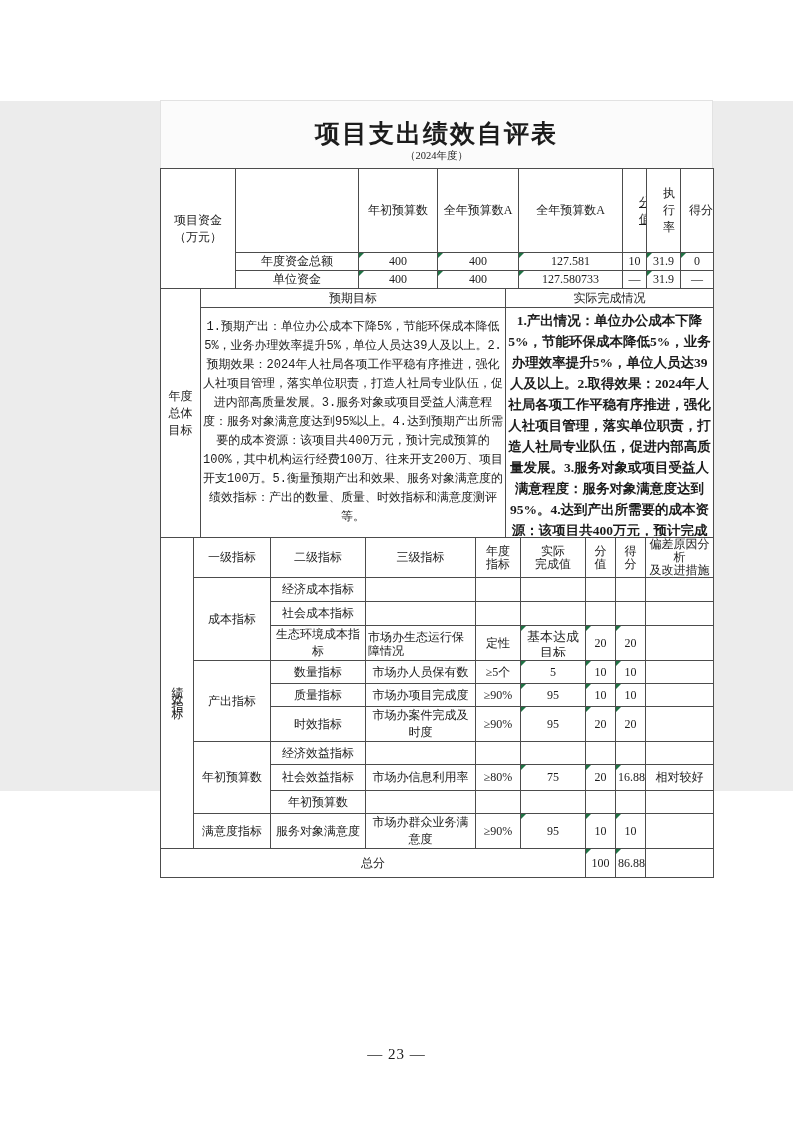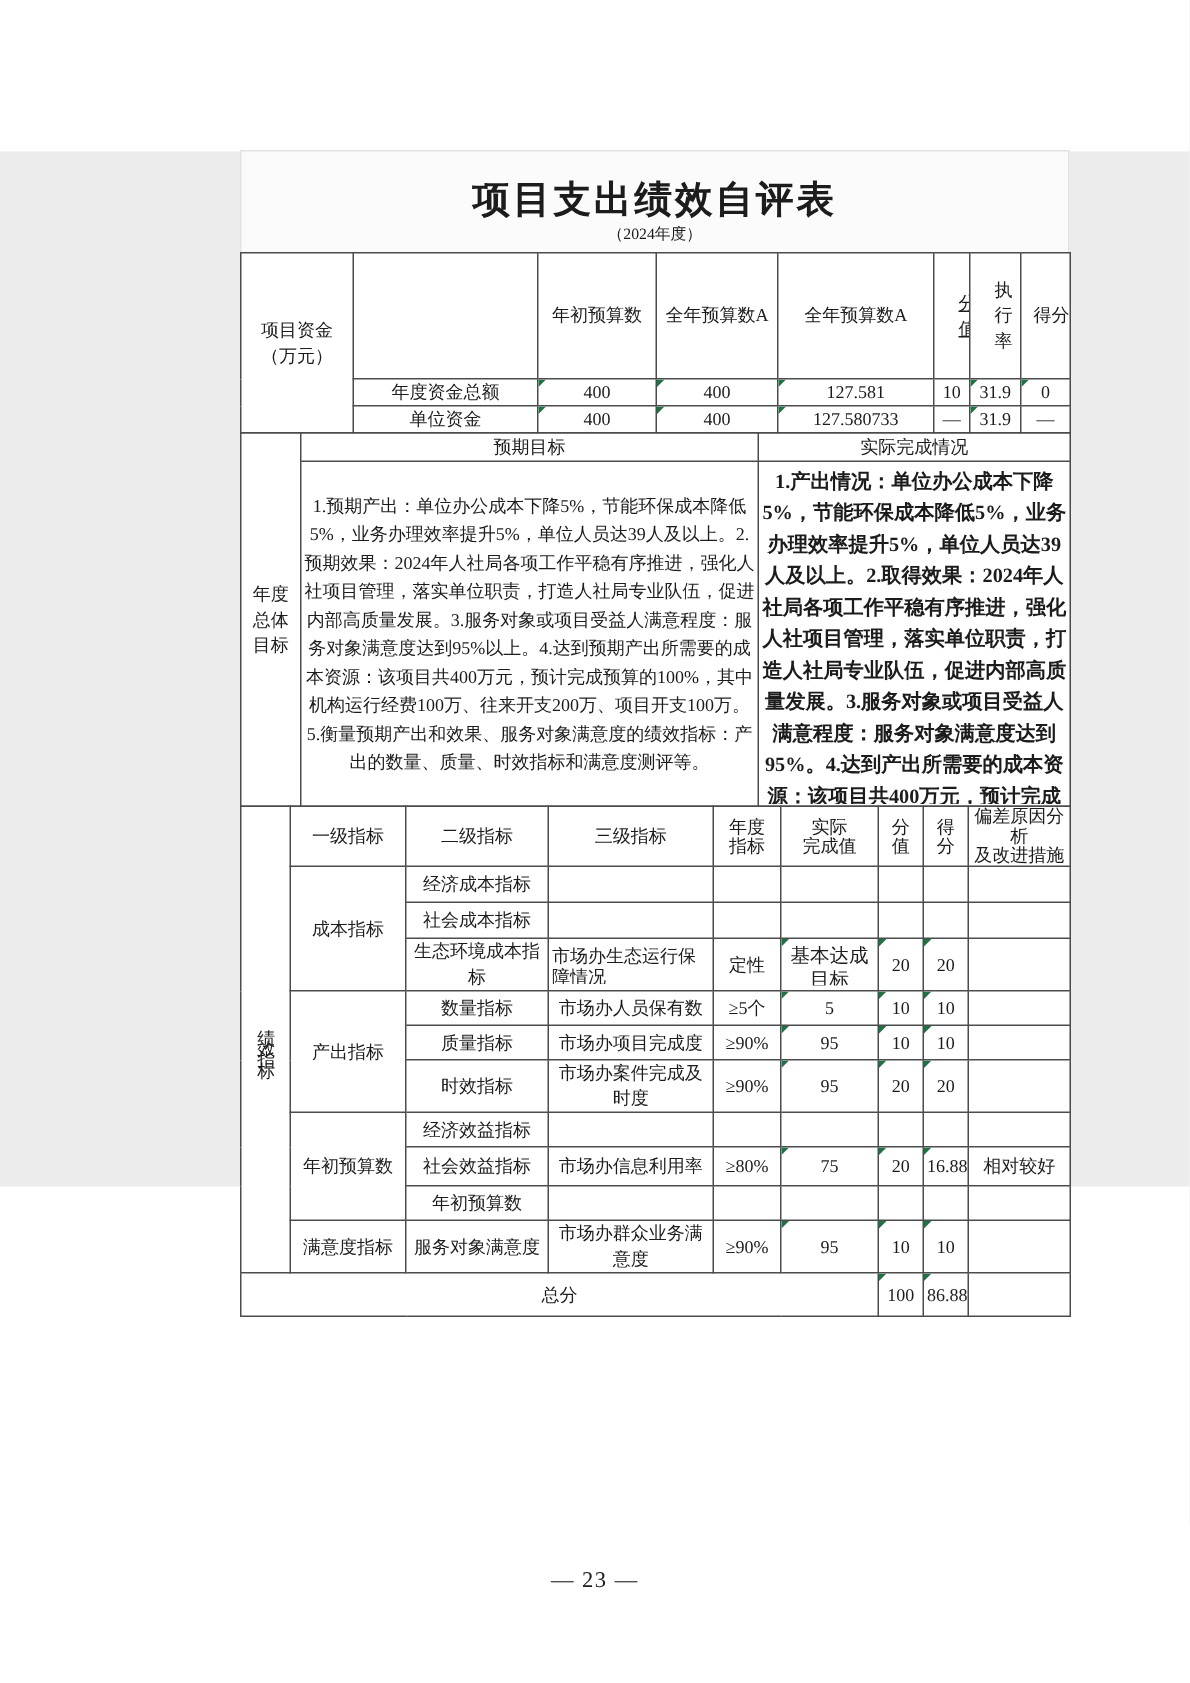--- a/index.html
+++ b/index.html
@@ -18,21 +18,21 @@
   .t td{border:1px solid #4c4c4c;font-size:12px;text-align:center;vertical-align:middle;
     padding:0 2px;position:relative;overflow:hidden;box-sizing:border-box;}
   .pre{white-space:pre-line;}
   .lbl{font-size:11px;}
   .big{font-size:14px;}
   .num{font-size:13px;}
   .tl{text-align:left;padding-left:5px;}
   .r22{height:21px;} .r23{height:23px;} .r18{height:18px;} .r17{height:17px;}
   .goal-head{height:19px;font-size:11.5px;}
   .exp{height:230px;font-size:13px;line-height:19px;text-align:center;
-       vertical-align:middle;padding:0 6px;}
+       vertical-align:middle;padding:0 6px;font-family:Liberation Mono, monospace;}
   .act{vertical-align:top;text-align:center;padding:0 3px;}
   .actclip{height:226px;overflow:hidden;font-weight:bold;font-size:13.5px;line-height:21px;}
   .side{vertical-align:middle;}
   .vert{writing-mode:vertical-rl;text-orientation:upright;letter-spacing:7px;
         font-size:12px;display:inline-block;}
   .hc{font-size:11px;line-height:13px;}
   .h30{height:30px;} .h24{height:24px;} .h28{height:28px;} .h23{height:23px;}
   .h26{height:26px;} .h29{height:29px;}
   .clip2{height:26px;overflow:hidden;line-height:14px;font-size:12px;text-align:left;}
   .clipA{height:28px;overflow:hidden;line-height:16px;font-size:13px;}

